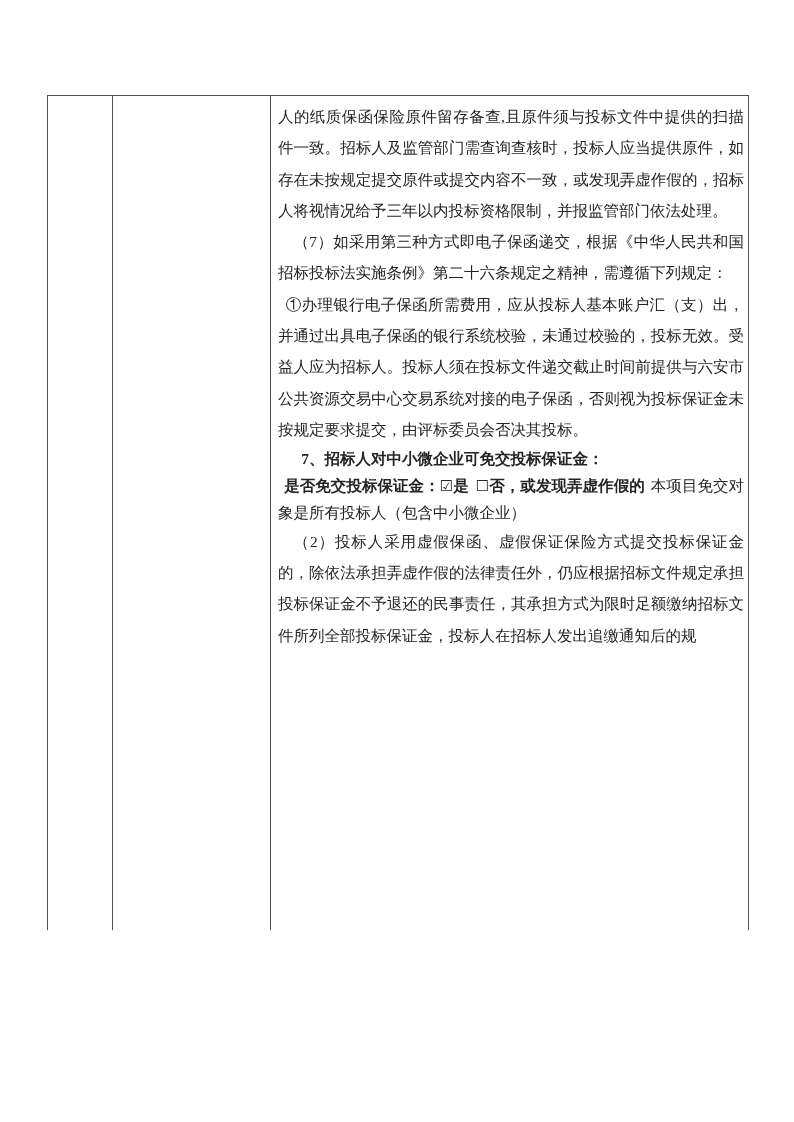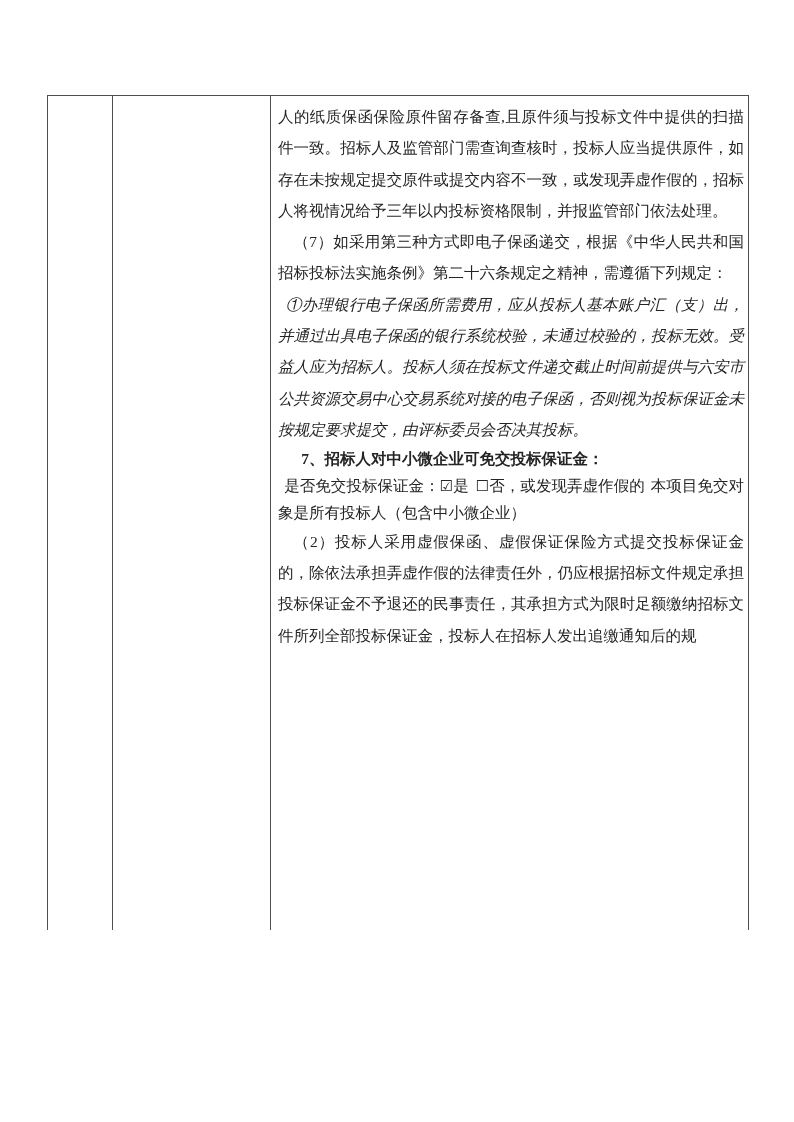--- a/index.html
+++ b/index.html
@@ -53,24 +53,24 @@
     line-height: 25.8px;
   }
   .para.h5 {
     line-height: 28px;
     font-weight: bold;
   }
   .para.h7 {
     line-height: 30.5px;
   }
   .ind-04 { text-indent: 0.4em; }
-  .ind-05 { text-indent: 0.5em; font-style: italic; }
+  .ind-05 { text-indent: 0.5em; }
   .ind-10 { text-indent: 1.0em; }
   .ind-15 { text-indent: 1.5em; }
-  .bold { font-weight: normal; }
+  .bold { font-weight: bold; }
   .checkbox {
     font-family: "DejaVu Sans", sans-serif;
     font-size: 15px;
     font-weight: bold;
   }
   .cb-no { margin-left: 7px; }
   .waiver-value { margin-left: 6px; }
   .page-number {
     position: absolute;
     left: 0;

